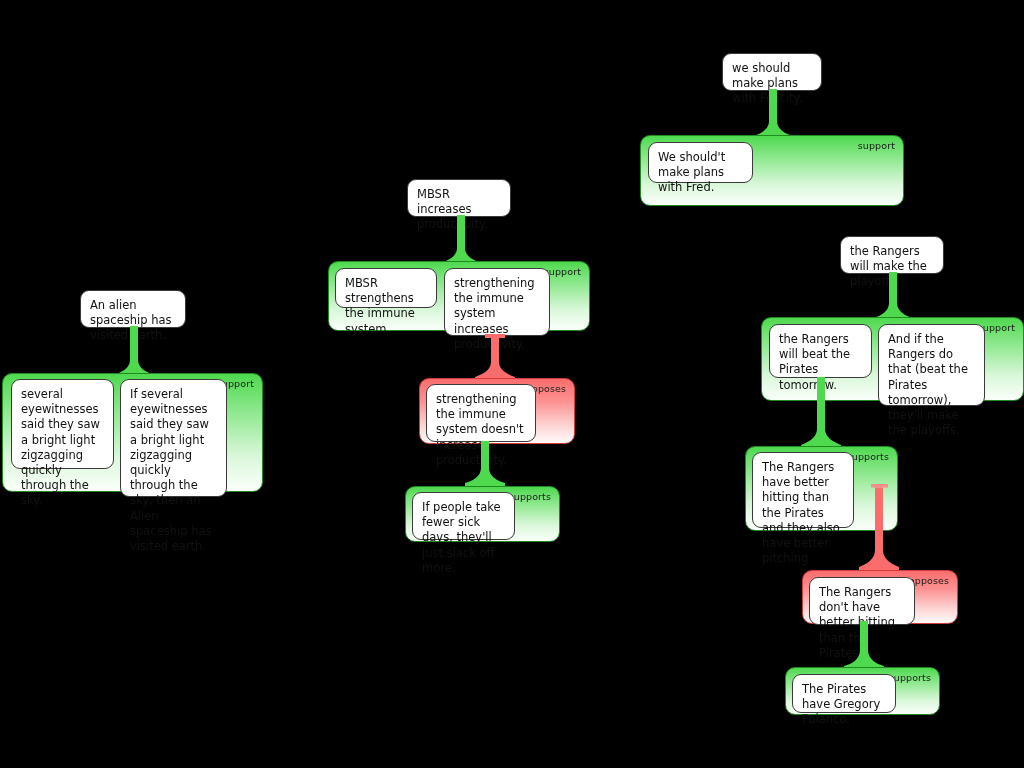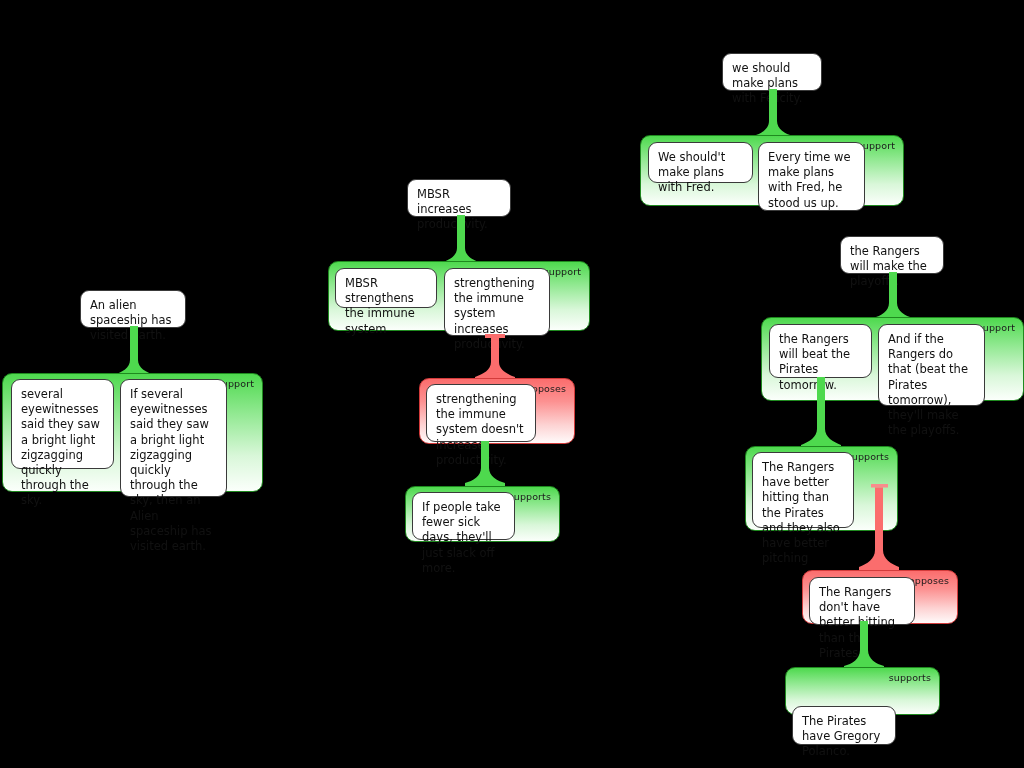--- a/index.html
+++ b/index.html
@@ -129,21 +129,20 @@
   <div class="conn" style="left:752px; top:89px; width:42px; height:52px;">
     <svg width="42" height="52" viewBox="0 0 42 52">
       <path d="M17,0 L25,0 L25,32 C25,40 33,45 41,47 L41,52 L1,52 L1,47 C9,45 17,40 17,32 Z" fill="#4ed94e"></path>
     </svg>
   </div>
 
   <div class="group support" style="left:640px; top:135px; width:264px; height:71px;">
     <span class="group-label">support</span>
   </div>
   <div class="card" style="left:648px; top:142px; width:105px; height:41px;">We should't make plans with Fred.</div>
-  <div class="card" style="left:758px; top:142px; width:107px; height:69px;">Every time we make plans with Fred, he stood us up.</div>
 
   <div class="card" style="left:840px; top:236px; width:104px; height:38px;">the Rangers will make the playoffs.</div>
 
   <div class="conn" style="left:872px; top:272px; width:42px; height:51px;">
     <svg width="42" height="51" viewBox="0 0 42 51">
       <path d="M17,0 L25,0 L25,31 C25,39 33,44 41,46 L41,51 L1,51 L1,46 C9,44 17,39 17,31 Z" fill="#4ed94e"></path>
     </svg>
   </div>
 
   <div class="group support" style="left:761px; top:317px; width:263px; height:84px;">
@@ -177,15 +176,15 @@
 
   <div class="conn" style="left:843px; top:621px; width:42px; height:49px;">
     <svg width="42" height="49" viewBox="0 0 42 49">
       <path d="M17,0 L25,0 L25,29 C25,38 33,43 41,45 L41,49 L1,49 L1,45 C9,43 17,38 17,29 Z" fill="#4ed94e"></path>
     </svg>
   </div>
 
   <div class="group support" style="left:785px; top:667px; width:155px; height:48px;">
     <span class="group-label">supports</span>
   </div>
-  <div class="card" style="left:792px; top:674px; width:104px; height:39px;margin-top:32px;">The Pirates have Gregory Polanco.</div>
+  <div class="card" style="left:792px; top:674px; width:104px; height:39px;">The Pirates have Gregory Polanco.</div>
 
 </div>
 
 </body></html>

